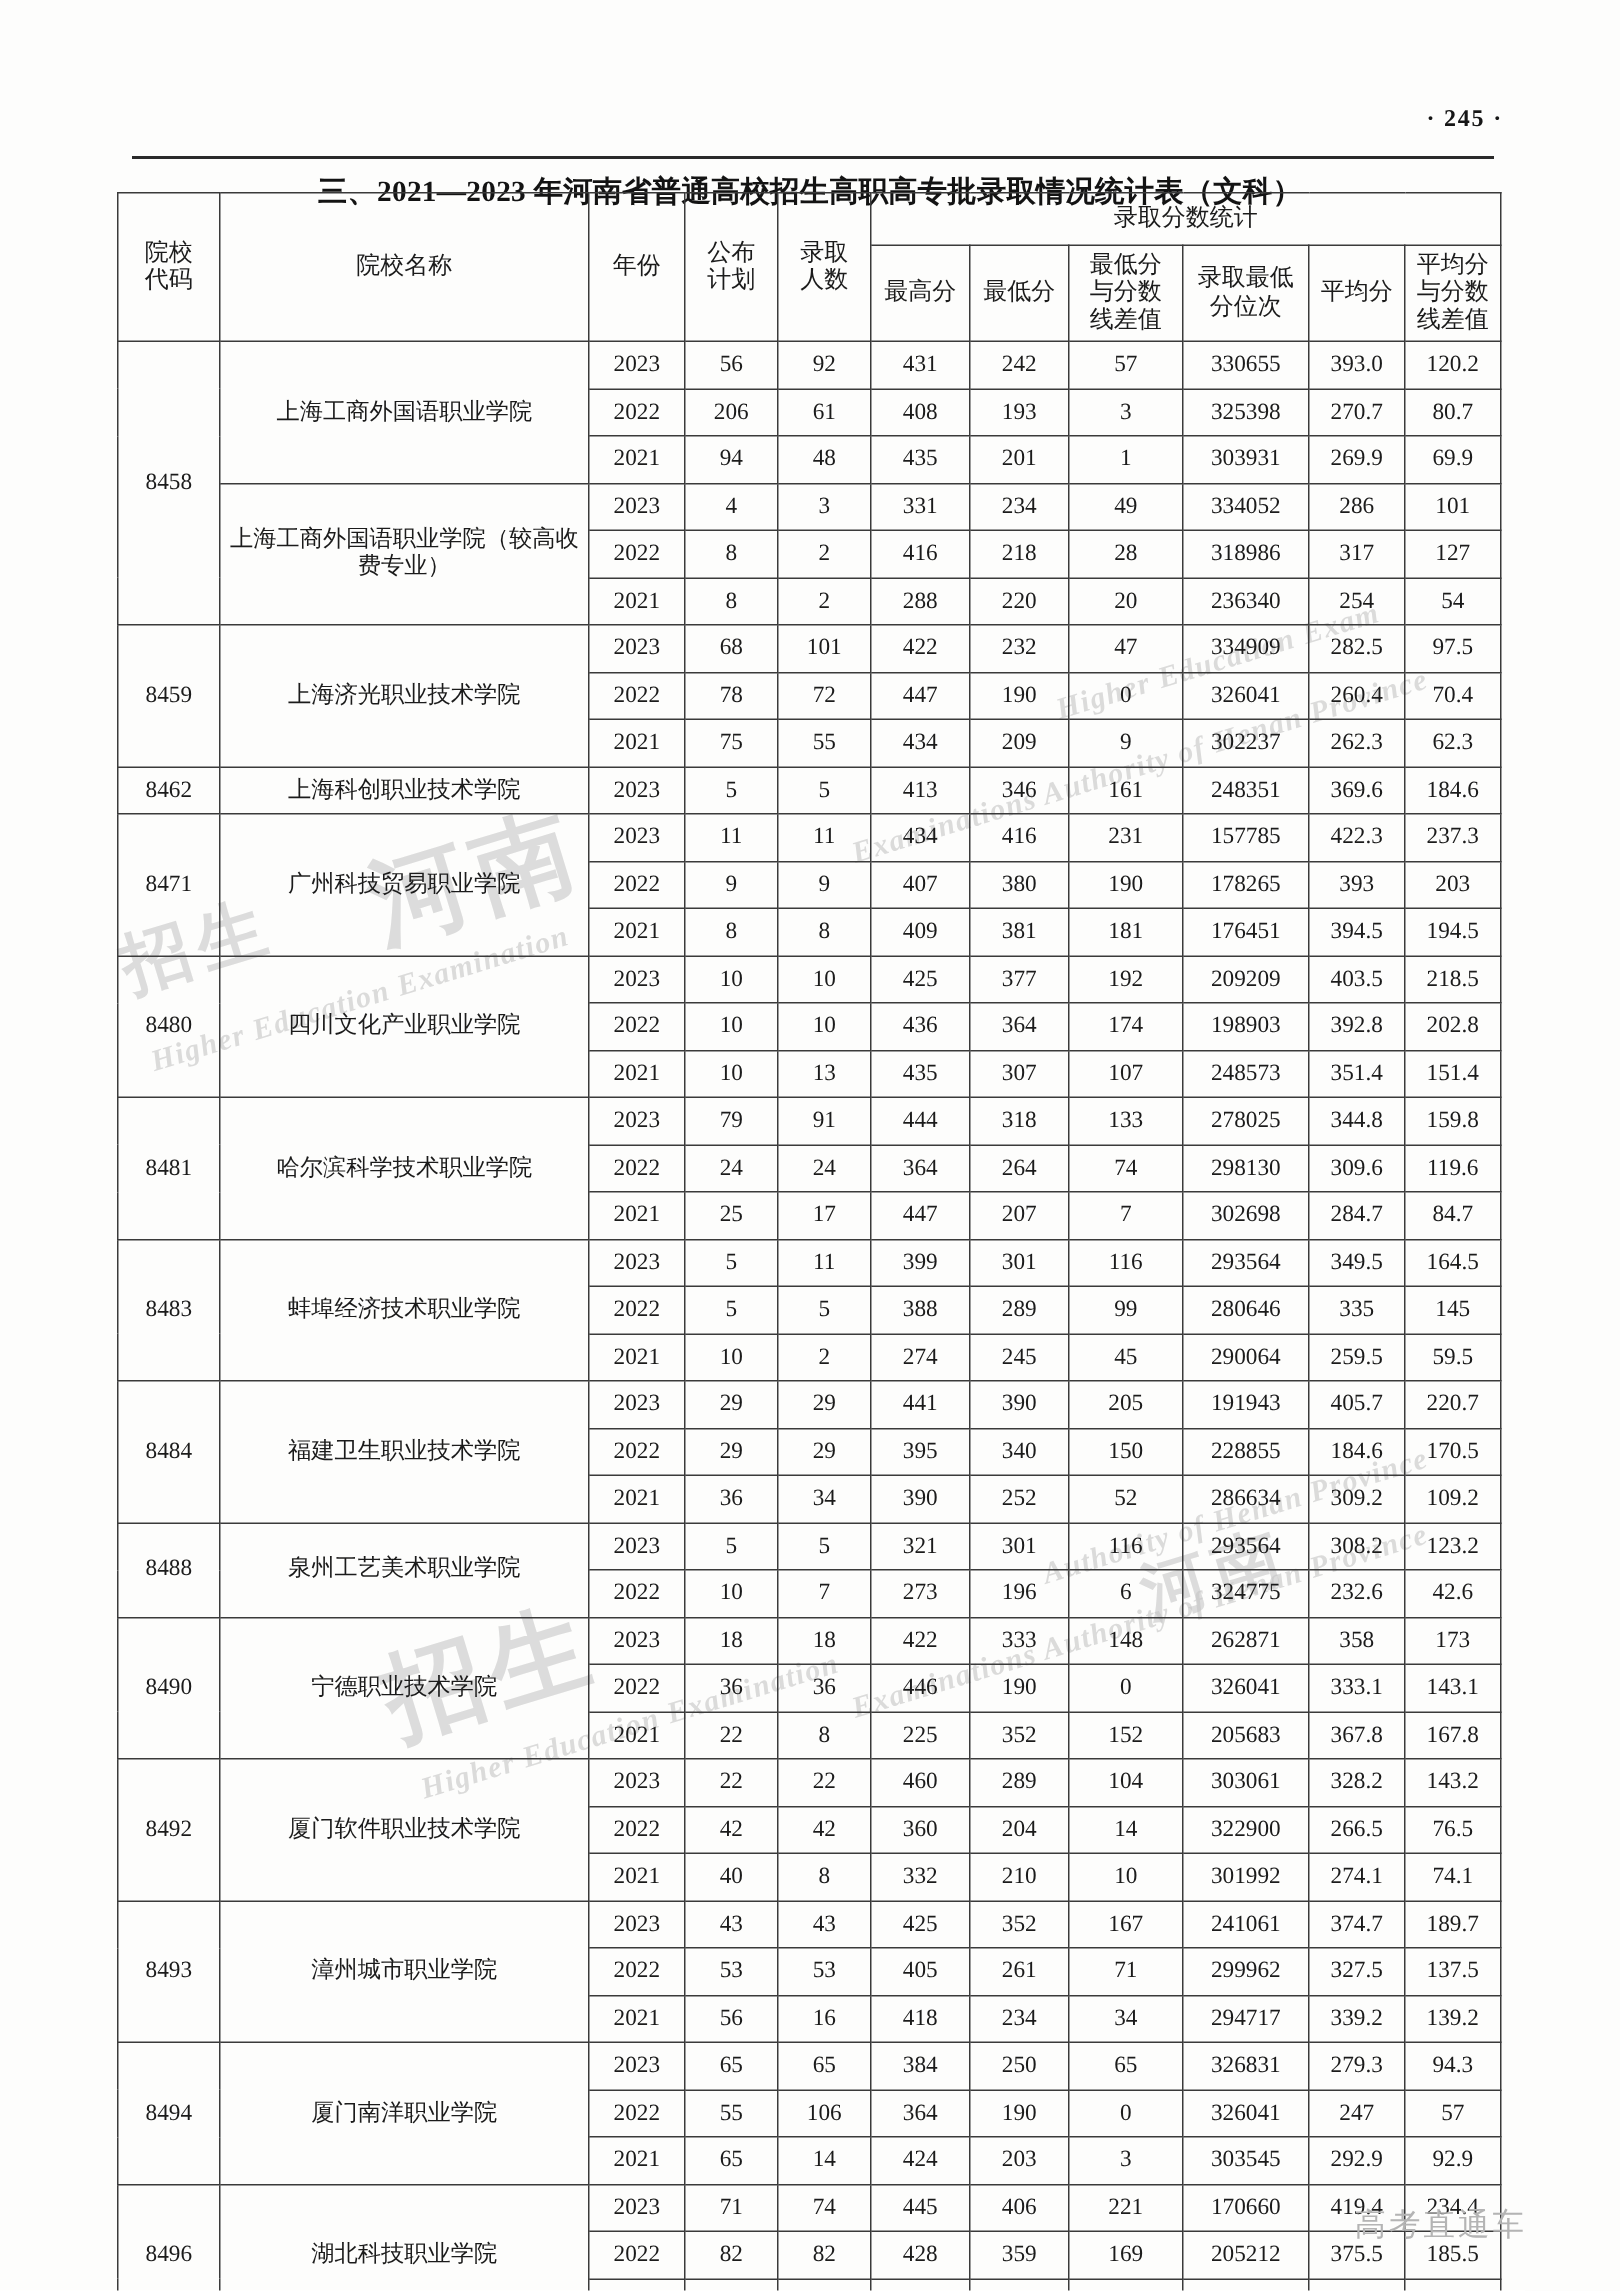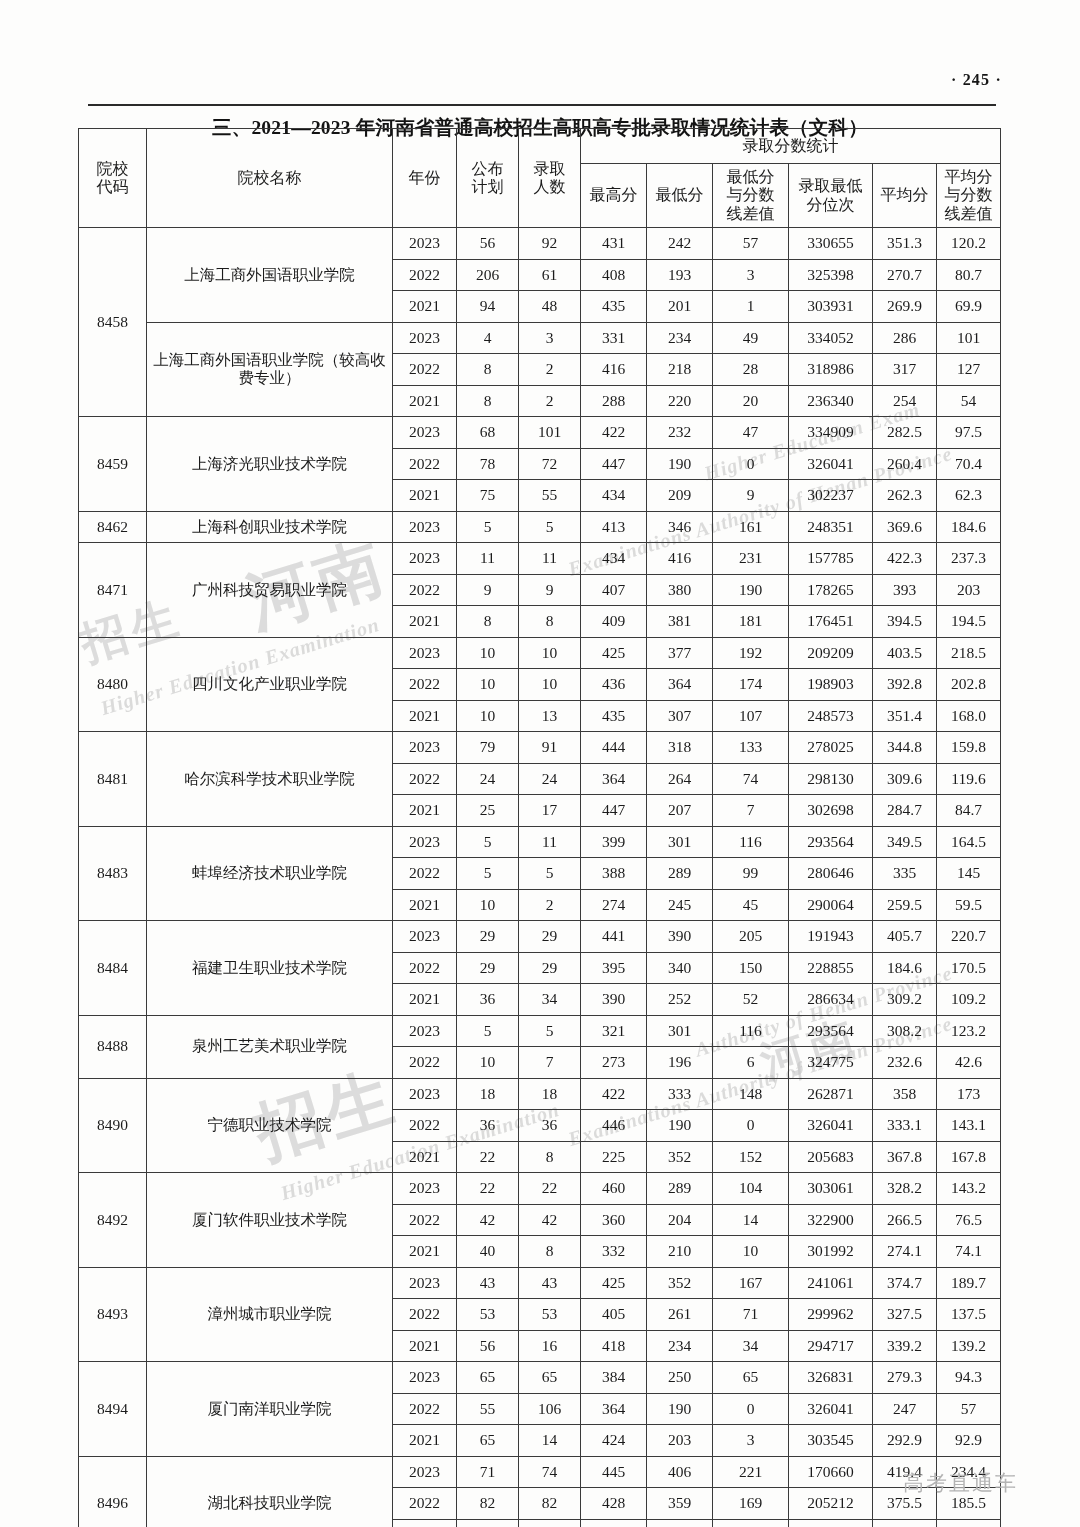--- a/index.html
+++ b/index.html
@@ -245,21 +245,21 @@
         <tr class="drow">
           <td class="c-code" rowspan="6">8458</td>
           <td class="c-name" rowspan="3">上海工商外国语职业学院</td>
           <td class="c-year">2023</td>
           <td class="c-num">56</td>
           <td class="c-num">92</td>
           <td class="c-num">431</td>
           <td class="c-num">242</td>
           <td class="c-num">57</td>
           <td class="c-num">330655</td>
-          <td class="c-num">351.3</td>
+          <td class="c-num">393.0</td>
           <td class="c-num">120.2</td>
         </tr>
         <tr class="drow">
           <td class="c-year">2022</td>
           <td class="c-num">206</td>
           <td class="c-num">61</td>
           <td class="c-num">408</td>
           <td class="c-num">193</td>
           <td class="c-num">3</td>
           <td class="c-num">325398</td>
@@ -420,21 +420,21 @@
         </tr>
         <tr class="drow">
           <td class="c-year">2021</td>
           <td class="c-num">10</td>
           <td class="c-num">13</td>
           <td class="c-num">435</td>
           <td class="c-num">307</td>
           <td class="c-num">107</td>
           <td class="c-num">248573</td>
           <td class="c-num">351.4</td>
-          <td class="c-num">168.0</td>
+          <td class="c-num">151.4</td>
         </tr>
         <tr class="drow">
           <td class="c-code" rowspan="3">8481</td>
           <td class="c-name" rowspan="3">哈尔滨科学技术职业学院</td>
           <td class="c-year">2023</td>
           <td class="c-num">79</td>
           <td class="c-num">91</td>
           <td class="c-num">444</td>
           <td class="c-num">318</td>
           <td class="c-num">133</td>

